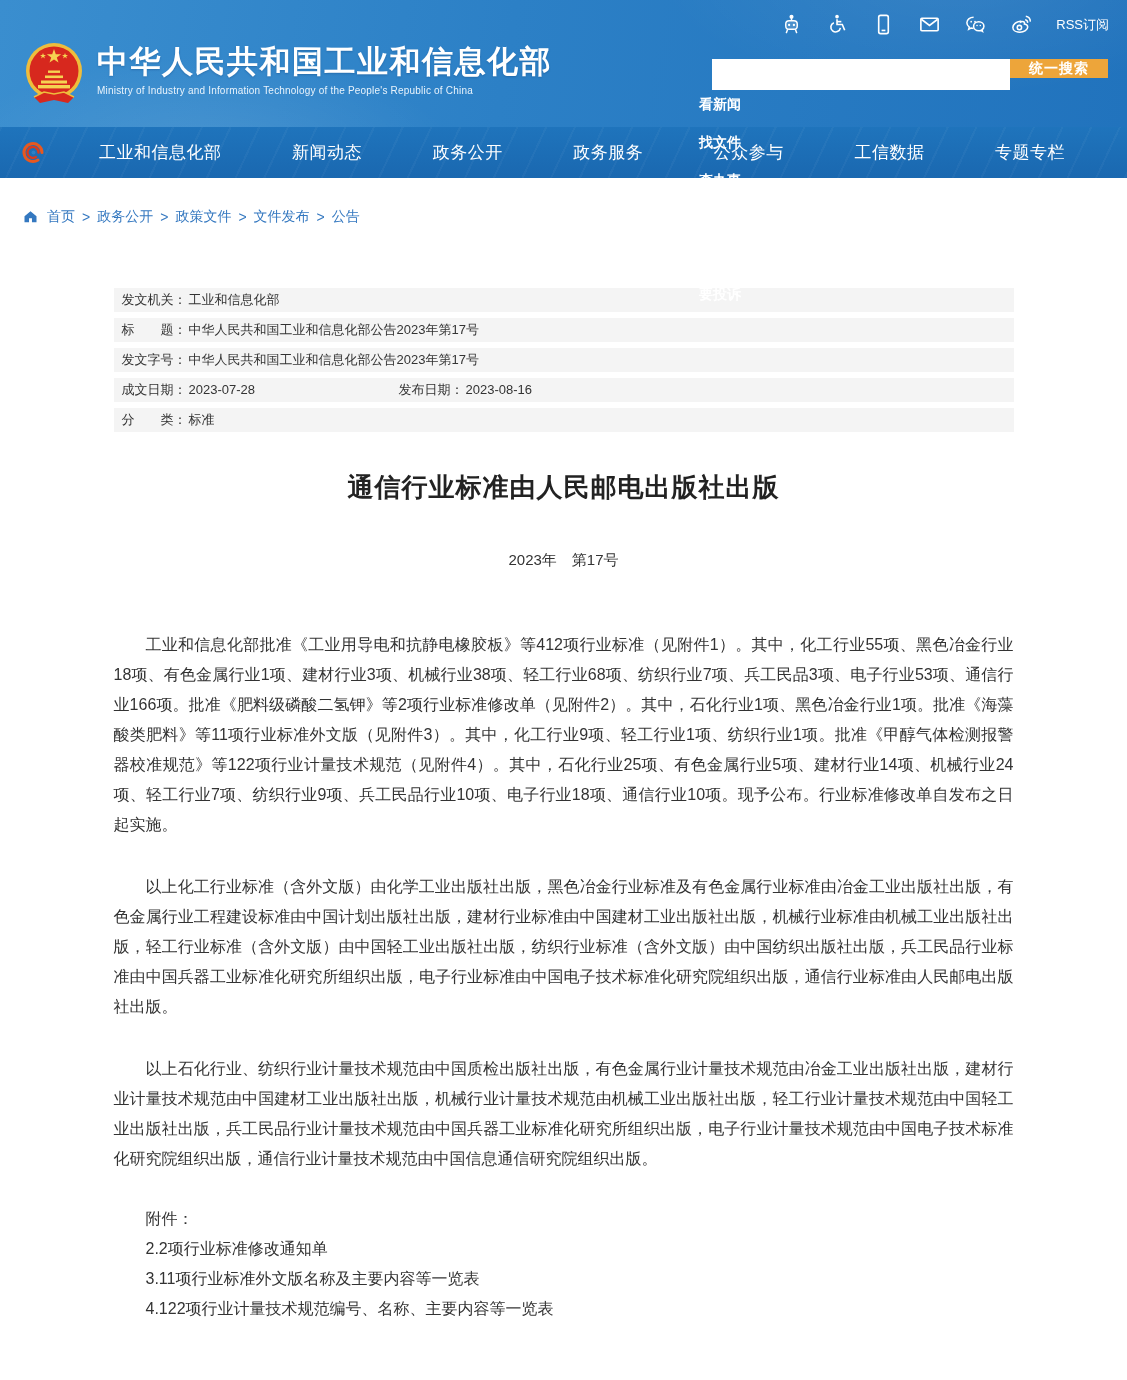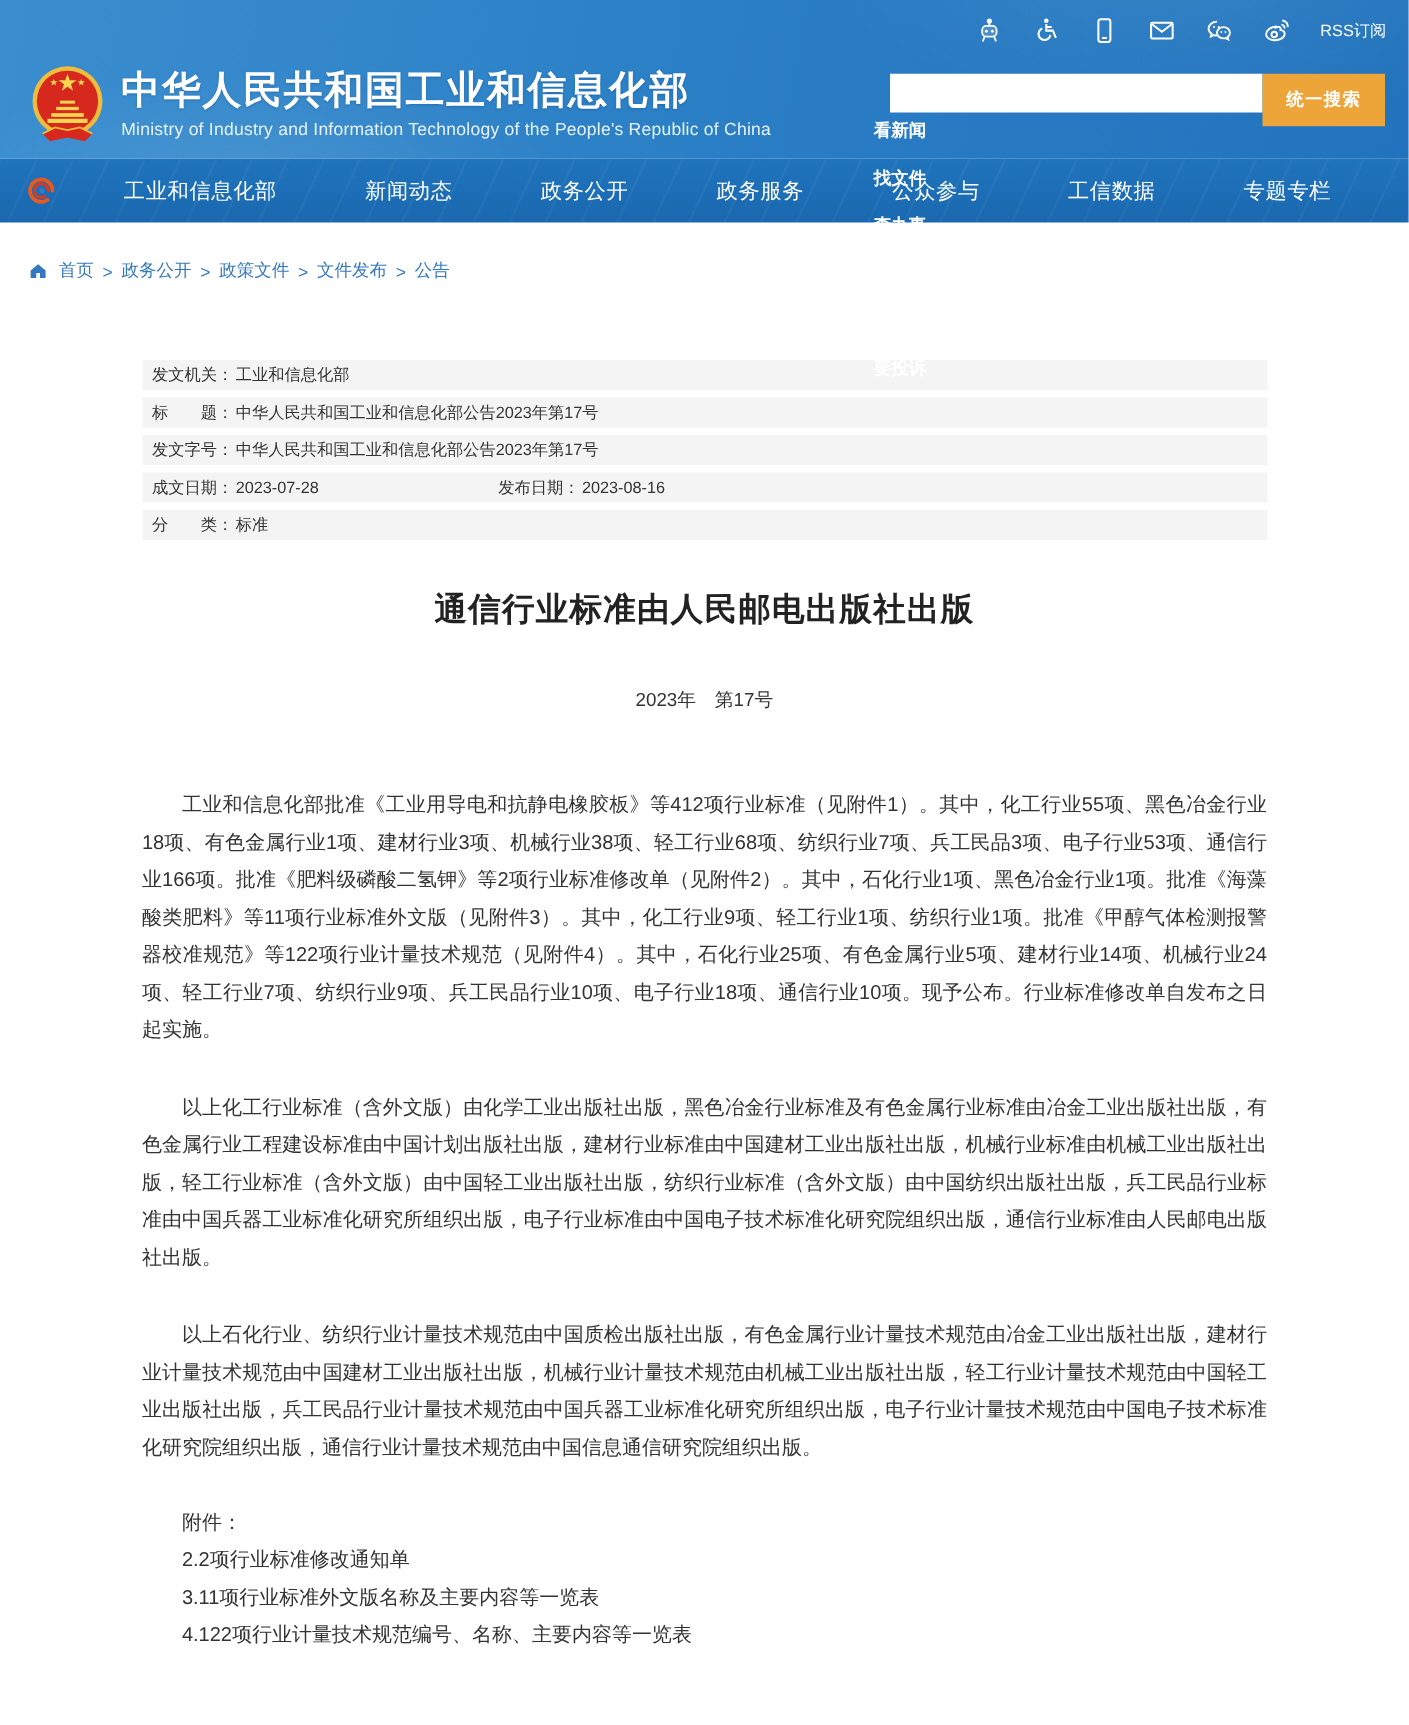--- a/index.html
+++ b/index.html
@@ -11,29 +11,29 @@
     position: relative; height: 127px;
     background:
       radial-gradient(ellipse 420px 160px at 18% 120%, rgba(255,255,255,0.10), rgba(255,255,255,0) 60%),
       radial-gradient(ellipse 500px 200px at 85% -20%, rgba(255,255,255,0.08), rgba(255,255,255,0) 60%),
       linear-gradient(100deg, #3a8ecf 0%, #2c80c6 45%, #2173bd 100%);
   }
   .topbar { position: absolute; top: 13px; right: 18px; display: flex; align-items: center; gap: 23px; }
   .topbar .tico { width: 23px; height: 23px; display: block; cursor: pointer; }
   .rss-label { color: #fff; font-size: 13px; cursor: pointer; }
 
-  .brand { position: absolute; left: 24px; top: 50px; display: flex; align-items: flex-start; }
+  .brand { position: absolute; left: 24px; top: 40px; display: flex; align-items: flex-start; }
   .emblem { width: 60px; height: 74px; }
   .brand-text { margin-left: 13px; padding-top: 6px; }
   .brand-title { color: #fff; font-size: 31px; font-weight: bold; letter-spacing: 1.5px; line-height: 1; text-shadow: 0 1px 2px rgba(0,40,90,.25); }
-  .brand-sub { color: #e8f3fc; font-size: 14px; margin-top: 8px; letter-spacing: 0.2px; }
+  .brand-sub { color: #e8f3fc; font-size: 10px; margin-top: 8px; letter-spacing: 0.2px; }
 
   .search-box { position: absolute; left: 712px; top: 59px; width: 396px; height: 31px; display: flex; }
   .search-box input { width: 298px; height: 31px; border: none; outline: none; padding: 0 10px; font-size: 14px; background: #fff; }
-  .search-box button { width: 98px; height: 42px; border: none; background: #eda53a; color: #fff; font-size: 14px; font-weight: bold; letter-spacing: 1px; cursor: pointer; font-family: inherit; }
+  .search-box button { width: 98px; height: 19px; border: none; background: #eda53a; color: #fff; font-size: 14px; font-weight: bold; letter-spacing: 1px; cursor: pointer; font-family: inherit; }
 
   .quick-links { position: absolute; left: 699px; top: 96px; display: flex; gap: 20px; flex-direction: column; }
   .quick-links span { color: #fff; font-size: 14px; font-weight: bold; cursor: pointer; }
 
   
   .nav {
     height: 51px; display: flex; align-items: center;
     background:
       repeating-linear-gradient(115deg, rgba(255,255,255,0.035) 0 2px, rgba(255,255,255,0) 2px 26px),
       linear-gradient(180deg, #1f74bc 0%, #1a68b0 100%);

